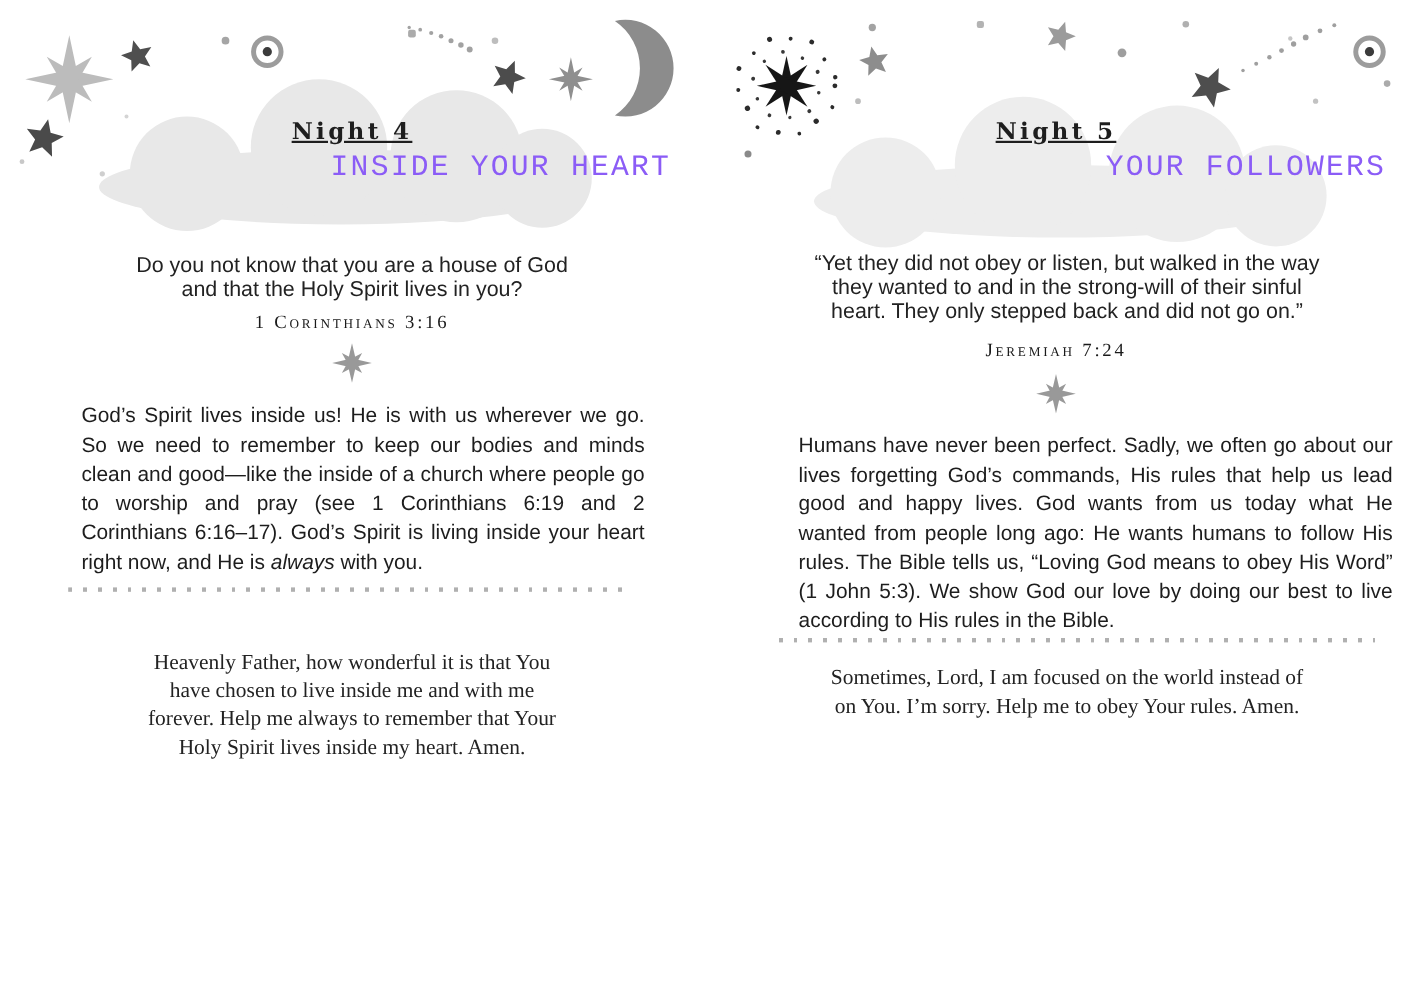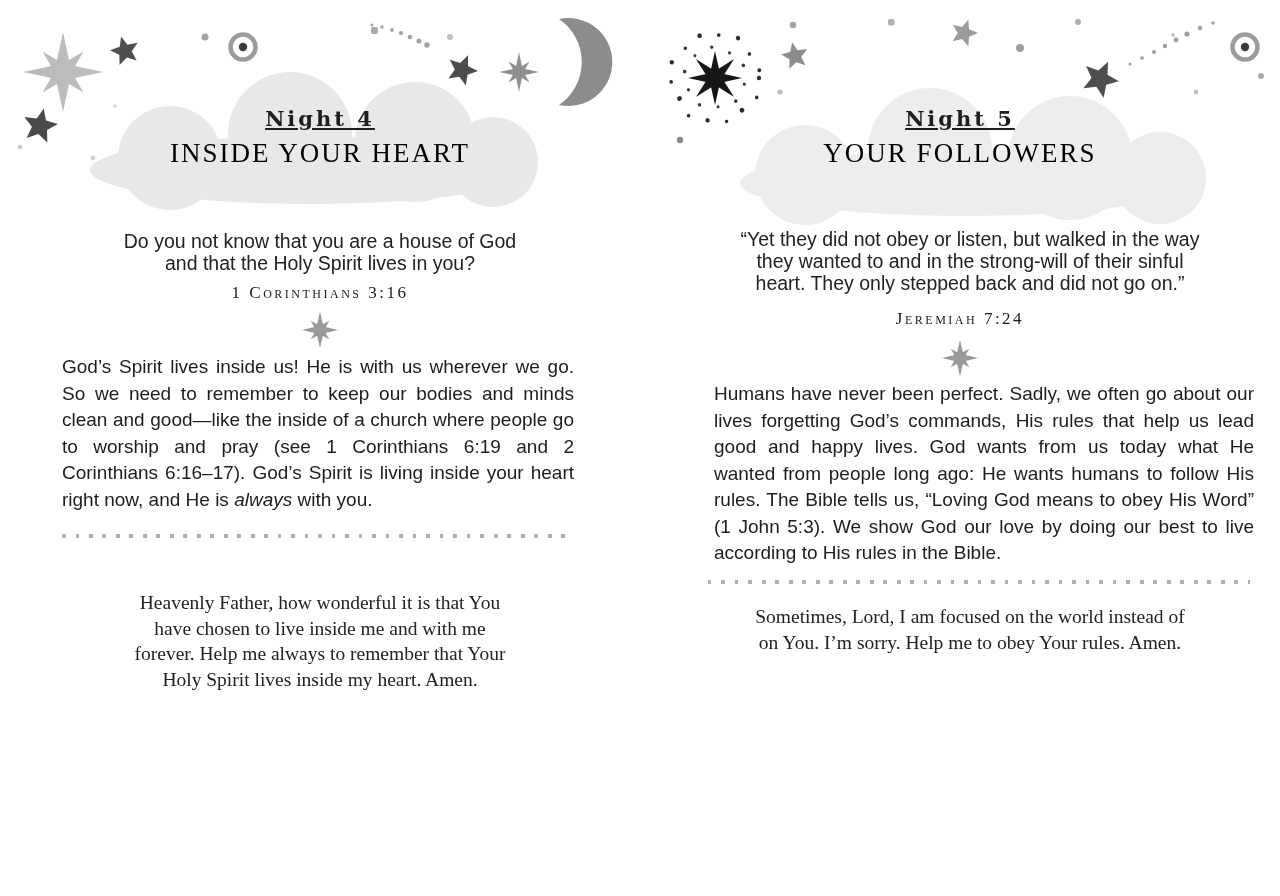--- a/index.html
+++ b/index.html
@@ -7,30 +7,30 @@
           font-family:"Liberation Sans",sans-serif;color:#1c1c1c;}
   .page{position:absolute;top:0;height:100%;}
   .page-left{left:30px;width:580px;}
   .page-right{left:660px;width:600px;}
 
   .decor,.cloud{position:absolute;overflow:visible;pointer-events:none;}
 
   .chapter-header{position:absolute;top:106px;left:0;width:100%;text-align:center;z-index:2;}
   .night-label{font-family:"DejaVu Serif",serif;font-weight:700;font-size:21px;
                letter-spacing:3px;color:#1e1e1e;text-decoration:underline;}
-  .chapter-title{margin:7px 0 0 0;font-family:Liberation Serif, serif;font-weight:400;
-                 font-size:27px;letter-spacing:2px;color:#000000;}
+  .chapter-title{margin:7px 0 0 0;font-family:Liberation Mono, monospace;font-weight:400;
+                 font-size:27px;letter-spacing:2px;color:#8b5cf6;text-align:right;}
 
   .scripture{position:absolute;text-align:center;white-space:pre-line;
              font-family:Liberation Sans, sans-serif;font-size:19.5px;line-height:22px;color:#222;}
   .reference{position:absolute;left:0;width:100%;text-align:center;
              font-family:"Liberation Serif",serif;font-variant:small-caps;font-weight:400;
              font-size:17px;letter-spacing:2.5px;color:#1a1a1a;}
   .star-divider{position:absolute;left:0;width:100%;text-align:center;}
-  .devotional-text{position:absolute;margin:4px;text-align:justify;
+  .devotional-text{position:absolute;margin:16px;text-align:justify;
              font-size:19px;line-height:26.5px;color:#1d1d1d;}
   .dotted-divider{position:absolute;height:4px;
              background:repeating-linear-gradient(90deg,#b0b0b0 0 3.5px,transparent 3.5px 13.5px);}
   .prayer{position:absolute;text-align:center;white-space:pre-line;
              font-family:"Liberation Serif",serif;font-size:19.5px;line-height:25.5px;color:#222;}
 </style>
 </head>
 <body>
 
 <div class="spread">

